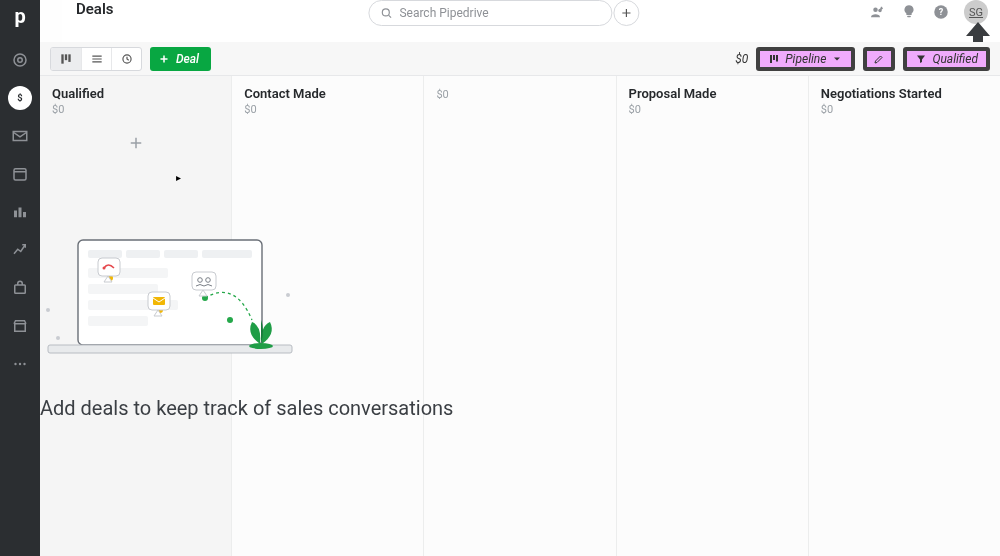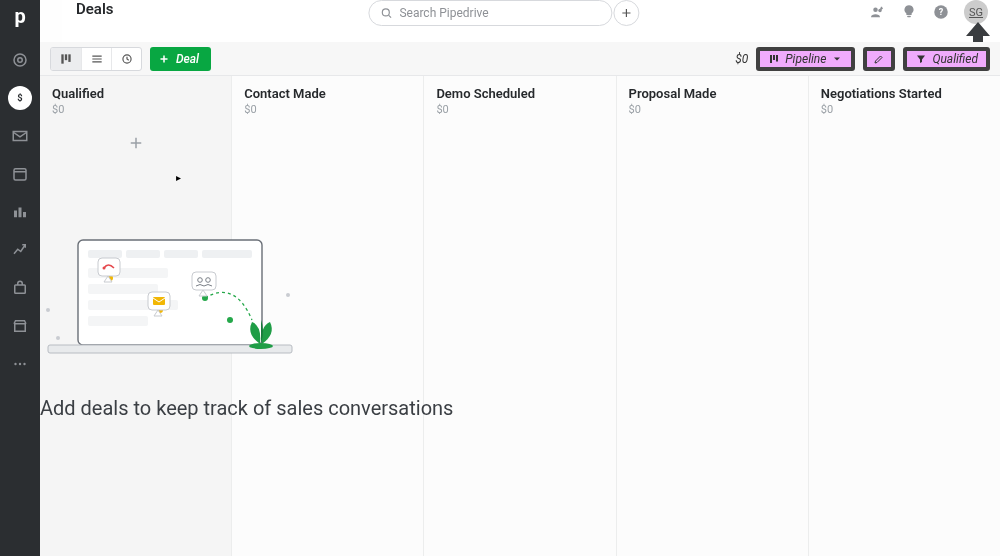--- a/index.html
+++ b/index.html
@@ -330,21 +330,20 @@
       <svg viewBox="0 0 24 24" fill="none" stroke="currentColor" stroke-width="2">
           <path d="M12 5v14M5 12h14"></path>
         </svg>
     </div>
   </div>
   <div class="col">
     <h4>Contact Made</h4>
     <div class="amount">$0</div>
   </div>
   <div class="col">
-    <h4>Demo Scheduled</h4>
     <div class="amount">$0</div>
   </div>
   <div class="col">
     <h4>Proposal Made</h4>
     <div class="amount">$0</div>
   </div>
   <div class="col">
     <h4>Negotiations Started</h4>
     <div class="amount">$0</div>
   </div>

